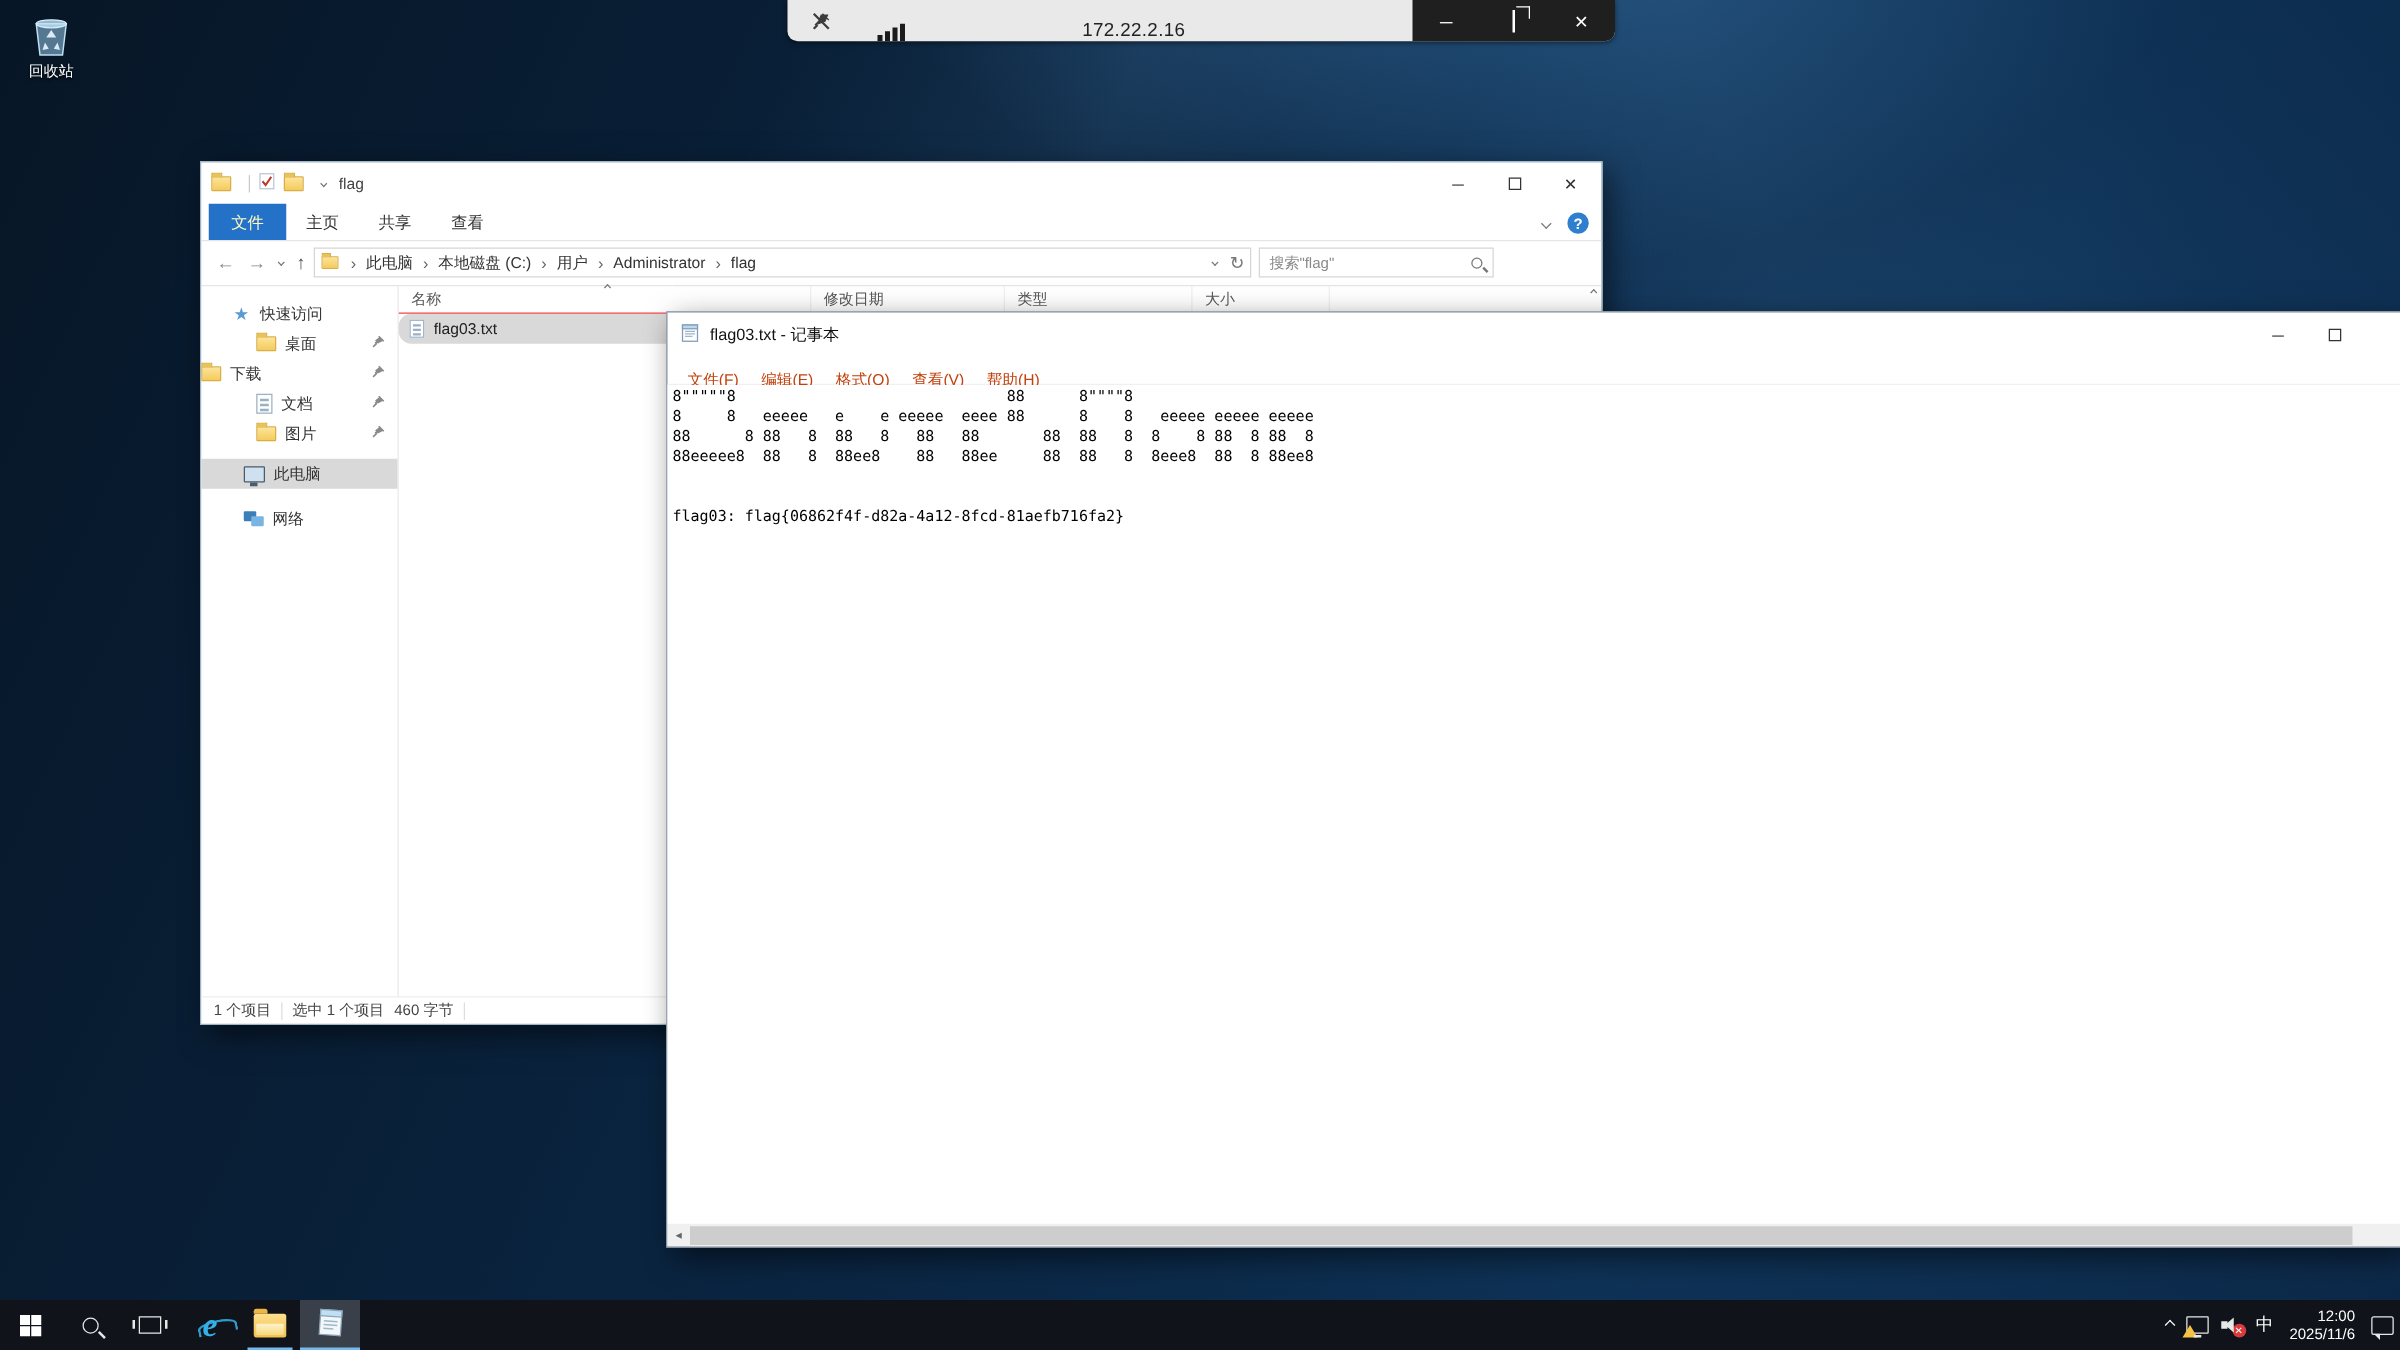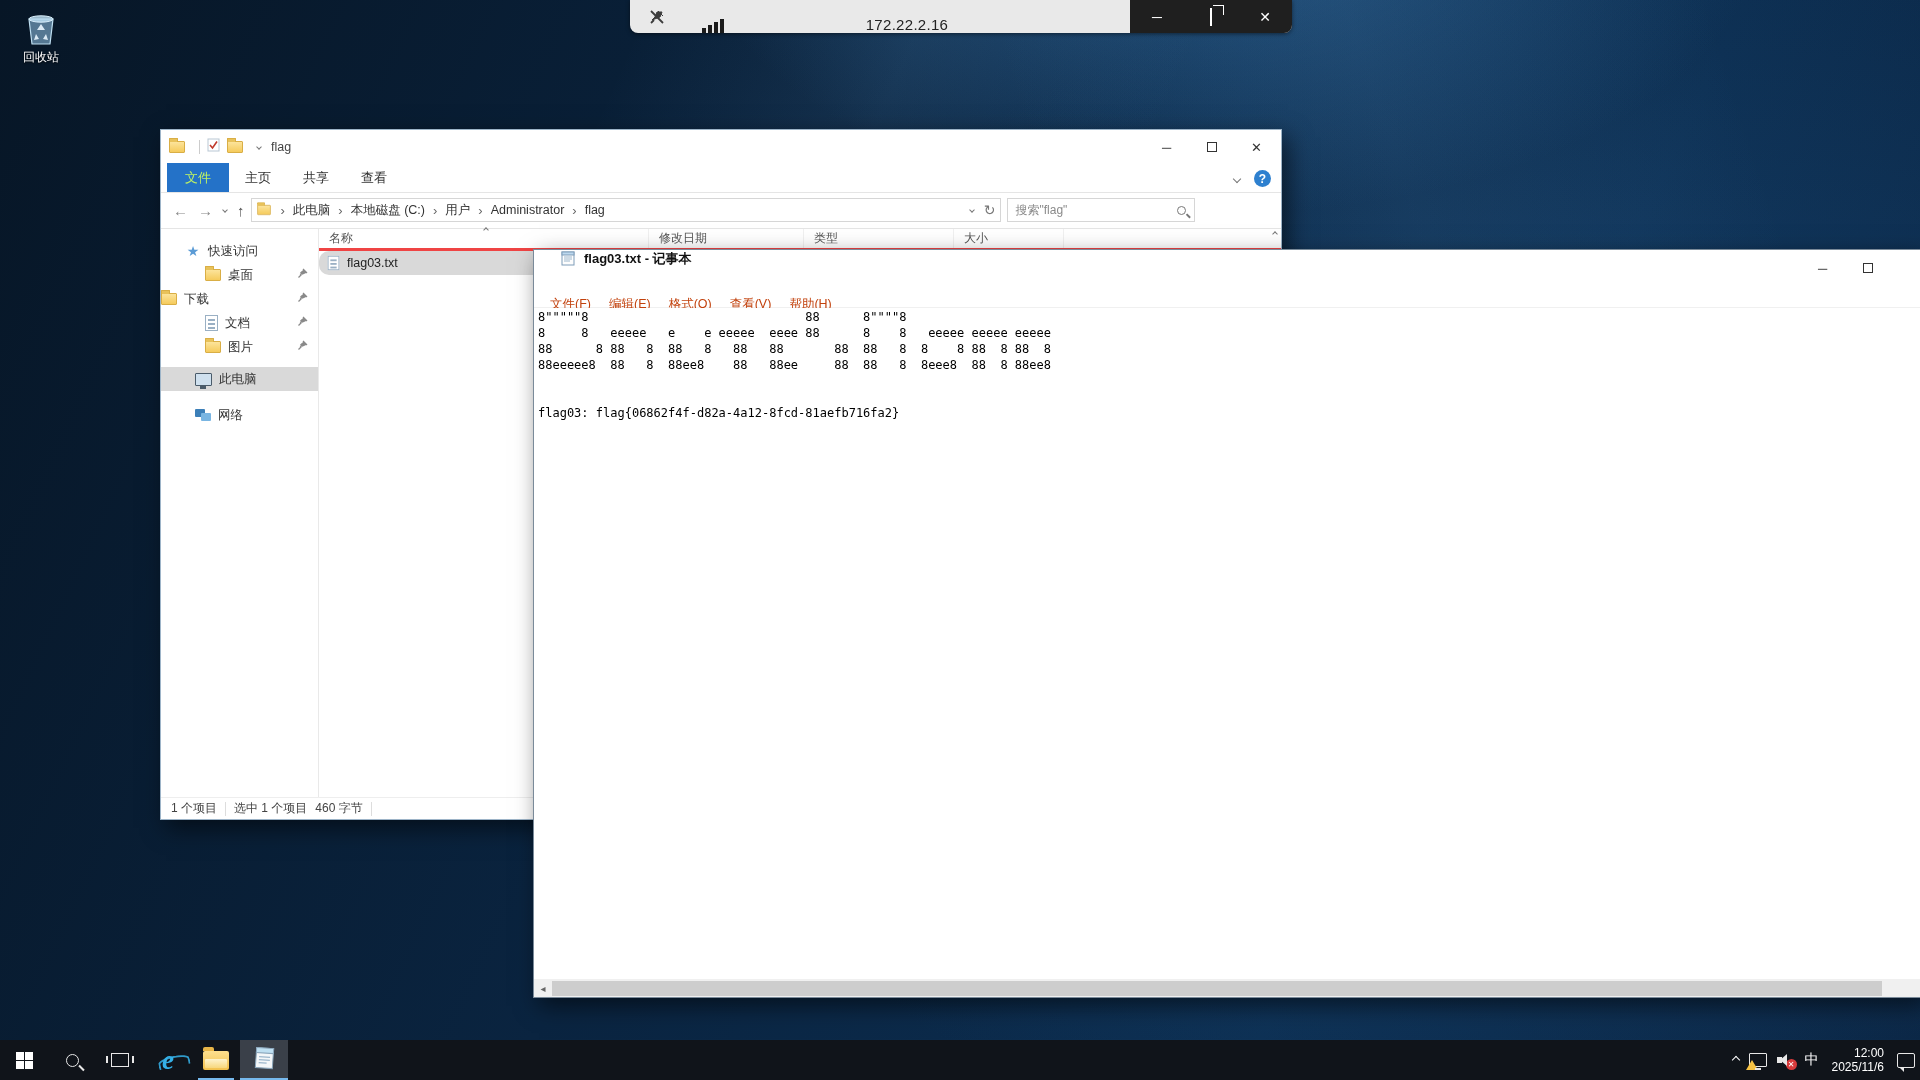--- a/index.html
+++ b/index.html
@@ -48,21 +48,21 @@
   .explorer { left:160px; top:129px; width:1122px; height:691px; border-color:#9db4c8; }
   .ex-title { height:34px; display:flex; align-items:center; padding-left:8px; position:relative; }
   .qat { display:flex; align-items:center; gap:7px; }
   .qat .sep { width:1px; height:14px; background:#ccc; }
   .ex-title .t { color:#444; font-size:12.5px; margin-left:10px; }
   .ex-ctls { position:absolute; right:2px; top:0; height:34px; display:flex; }
   .ex-ctls .wbtn { width:45px; height:34px; display:flex; align-items:center; justify-content:center; }
   
   .ex-tabs { height:29px; display:flex; align-items:flex-end; padding-left:6px; border-bottom:1px solid #e5e5e5; position:relative; }
   .ex-tab { height:29px; display:flex; align-items:center; padding:0 16px; font-size:13px; color:#333; }
-  .ex-tab.file { background:#2472c8; color:#bef264; padding:0 18px; }
+  .ex-tab.file { background:#2472c8; color:#fef9c3; padding:0 18px; }
   .ribbon-right { position:absolute; right:10px; top:6px; display:flex; gap:14px; align-items:center; }
   .help-q { width:17px; height:17px; border-radius:50%; background:#2e80cf; color:#fff; font-size:12px; font-weight:bold;
             display:flex; align-items:center; justify-content:center; }
   
   .ex-addr { height:34px; display:flex; align-items:center; padding:0 8px; gap:6px; }
   .nav-arrows { display:flex; align-items:center; gap:10px; color:#888; font-size:15px; margin-left:4px; }
   .addr-box { height:24px; flex:1; max-width:750px; border:1px solid #d6d6d6; display:flex; align-items:center;
               padding:0 4px; font-size:12.5px; color:#333; background:#fff; }
   .crumb { padding:0 6px; white-space:nowrap; }
   .crumb-sep { color:#666; padding:0 2px; font-size:13px; }
@@ -95,33 +95,33 @@
   .doc16::before { content:""; position:absolute; left:2px; top:3px; right:2px; height:1.5px; background:#9ab0c4;
                    box-shadow:0 4px 0 #9ab0c4, 0 8px 0 #9ab0c4; }
   .pc-ico { width:17px; height:13px; border:1.5px solid #4a5b6a; border-radius:1px; position:relative;
             margin-right:7px; background:#cfe0ee; flex:none;}
   .pc-ico::after { content:""; position:absolute; left:4px; bottom:-4px; width:6px; height:2.5px; background:#4a5b6a; }
   .net-ico { width:16px; height:12px; position:relative; margin-right:7px; flex:none;}
   .net-ico::before, .net-ico::after { content:""; position:absolute; width:10px; height:8px; background:#3c7fb8; border-radius:1px; }
   .net-ico::after { left:6px; top:4px; background:#79b5e2; }
   
   .flist { position:absolute; left:158px; top:0; right:0; bottom:0; }
-  .fl-head { height:22px; display:flex; align-items:center; color:#555; font-size:12px; border-bottom:3px solid #ef4444; position:relative;}
+  .fl-head { height:22px; display:flex; align-items:center; color:#555; font-size:12px; border-bottom:1px solid #ef4444; position:relative;}
   .fl-col { padding-left:10px; height:100%; display:flex; align-items:center; border-right:1px solid #f0f0f0; }
   .sortmark { position:absolute; left:165px; top:-1px; }
   .frow { height:24px; display:flex; align-items:center; font-size:12.5px; color:#222; width:240px; padding-left:8px; }
   .frow.sel { background:#d9d9d9;border-radius:10px; }
   .ex-status { position:absolute; left:0; right:0; bottom:0; height:22px; border-top:1px solid #eee;
                display:flex; align-items:center; font-size:12px; color:#444; padding-left:10px; gap:8px; }
   .st-sep { width:1px; height:14px; background:#ddd; }
   .vscroll-up { position:absolute; right:4px; top:3px; }
 
   
   .notepad { left:533px; top:249px; width:1388px; height:749px; border-color:#7a8a99; }
-  .np-title { height:36px; display:flex; align-items:flex-start; padding-left:26px; position:relative;font-weight:bold; }
+  .np-title { height:36px; display:flex; align-items:center; padding-left:10px; position:relative; }
   .np-title .t { font-size:13px; color:#111; margin-left:8px; }
   .np-ctls { position:absolute; right:30px; top:0; height:36px; display:flex; }
   .np-ctls .wbtn { width:45px; height:36px; display:flex; align-items:center; justify-content:center; }
   .np-menu { height:22px; display:flex; align-items:center; padding-left:7px; gap:0; border-bottom:1px solid #f0f0f0; }
   .np-menu .mi { font-size:12.5px; color:#c2410c; padding:0 9px;margin-top:16px; }
   .np-body { position:absolute; top:58px; left:0; right:0; bottom:18px; background:#fff; overflow:hidden; padding:1px 0 0 4px; }
   .np-line { font-family:"DejaVu Sans Mono", monospace; font-size:12px; line-height:16px; height:16px; white-space:pre; color:#000; }
   .np-hscroll { position:absolute; left:0; right:0; bottom:0; height:18px; background:#f0f0f0; display:flex; align-items:center; }
   .np-hscroll .arr { width:18px; height:18px; display:flex; align-items:center; justify-content:center; }
   .np-thumb { height:15px; background:#cdcdcd; width:1330px; }

